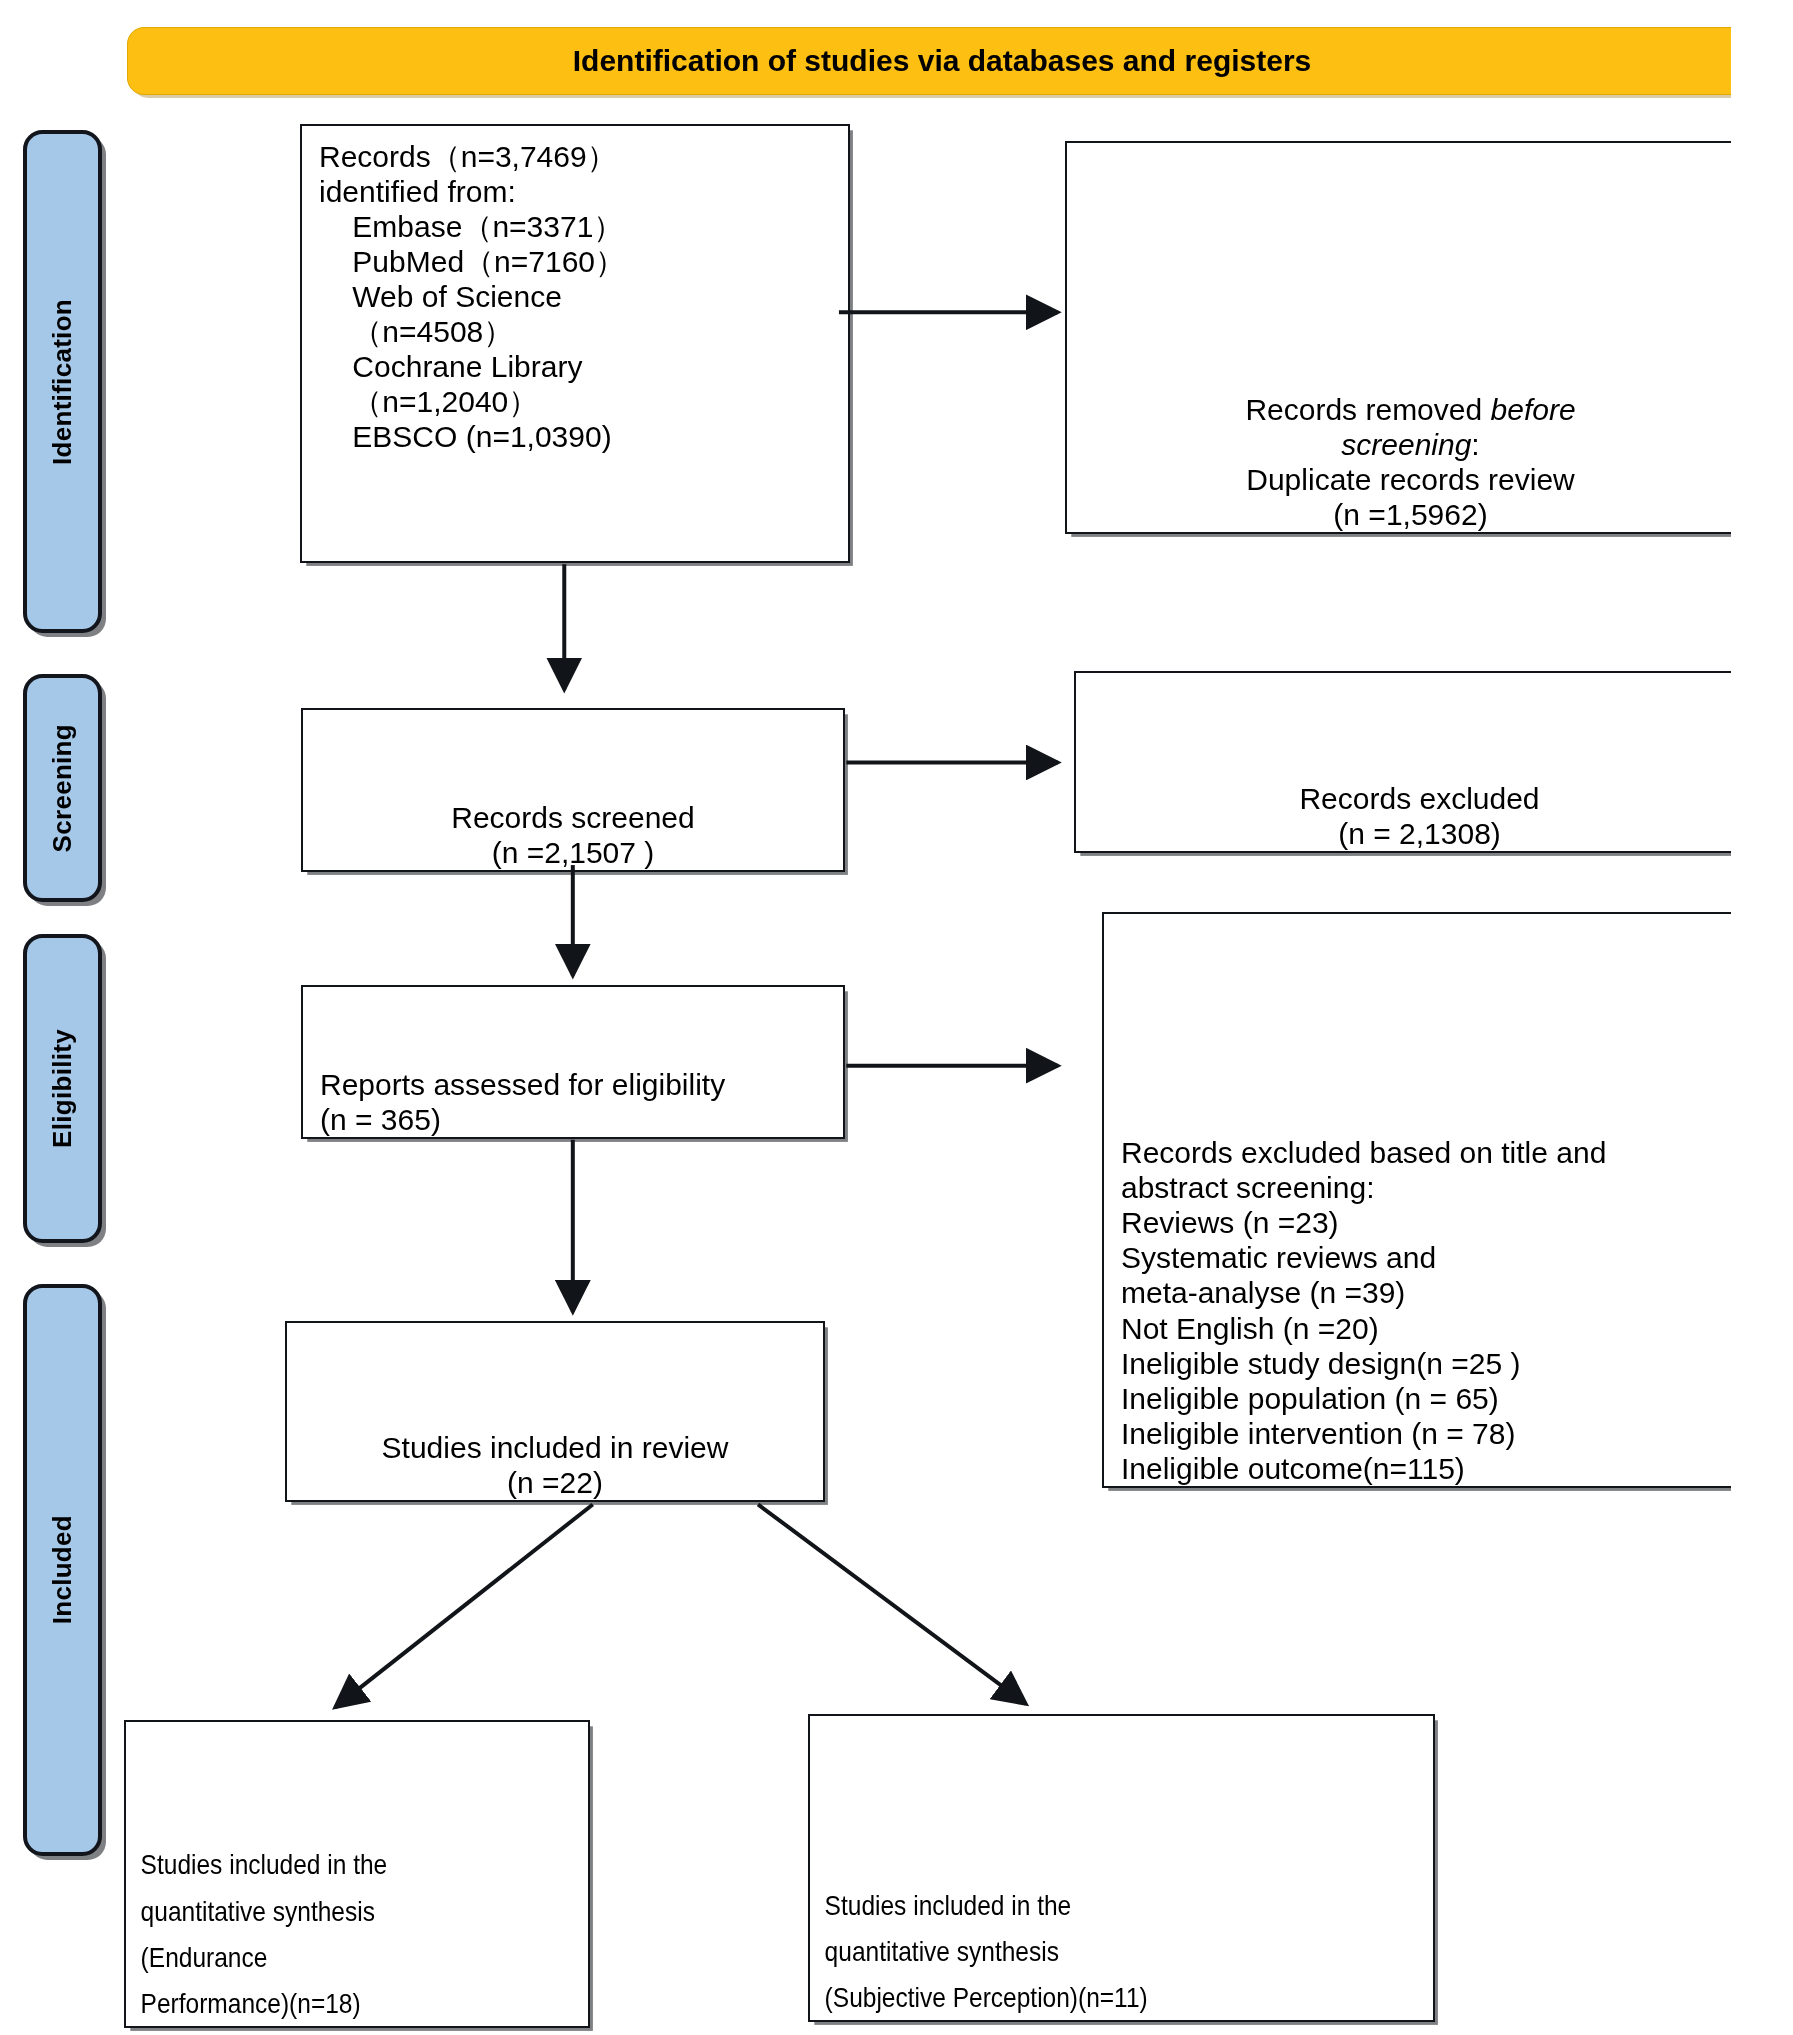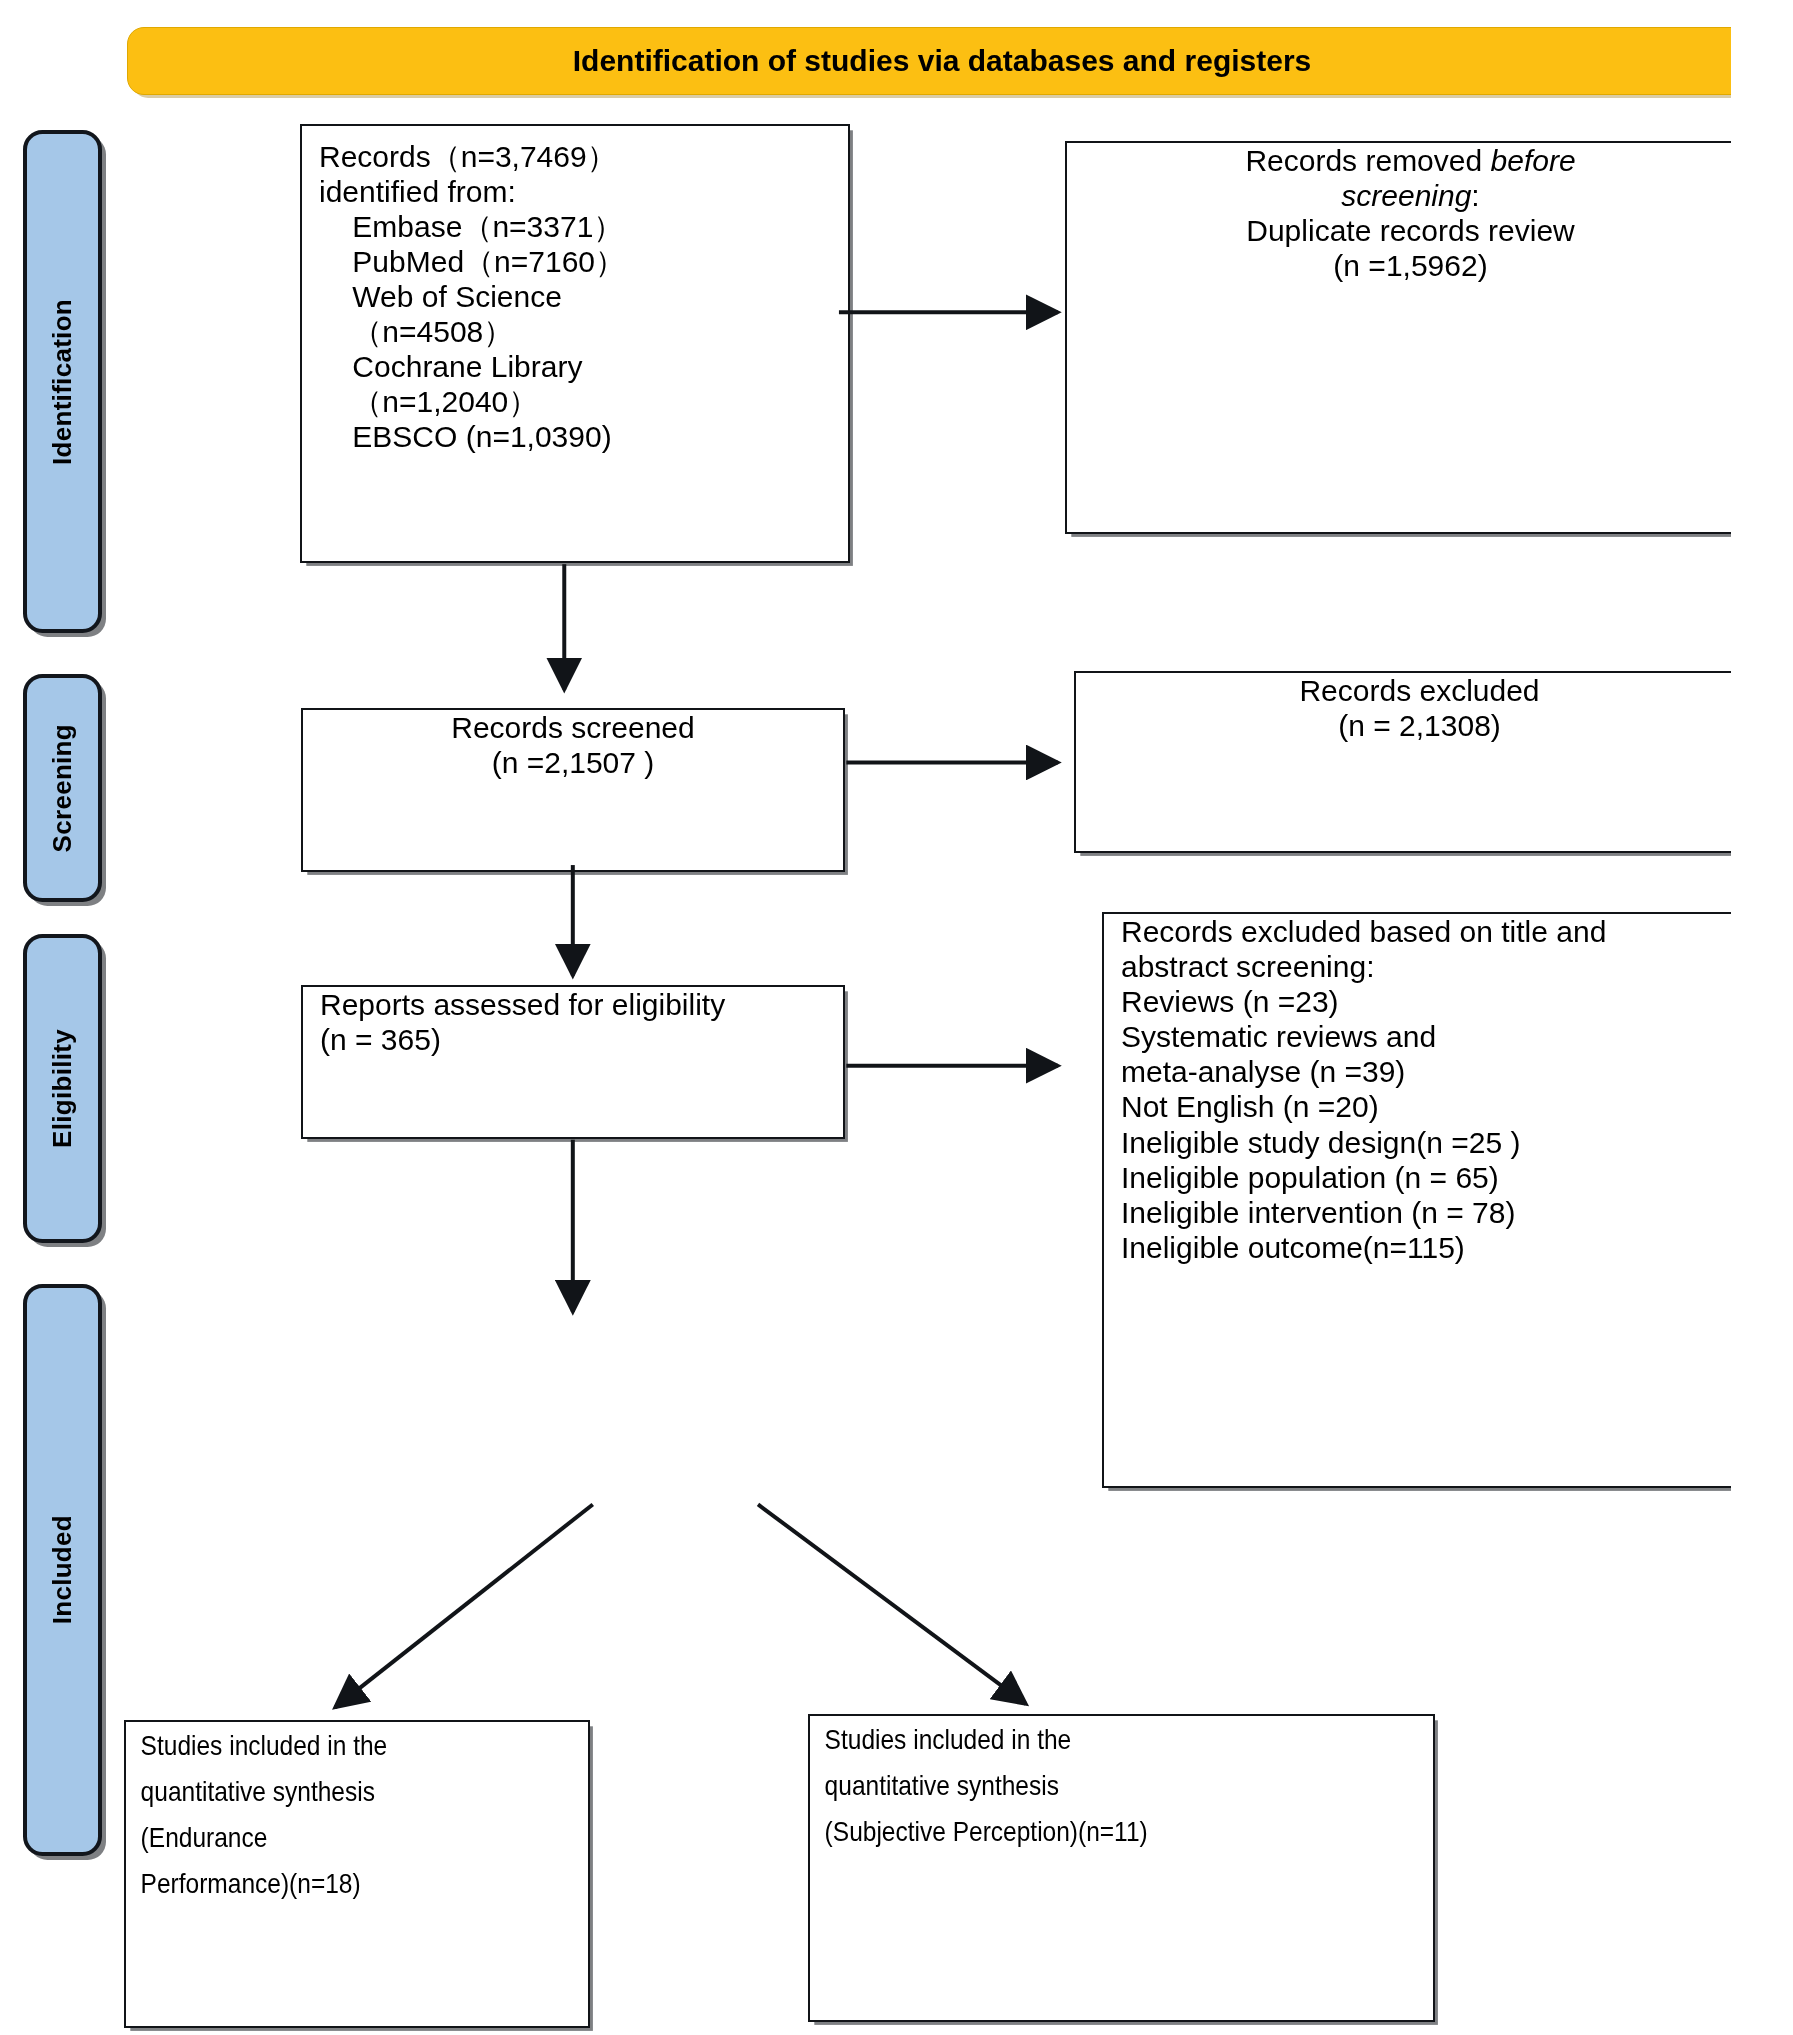--- a/index.html
+++ b/index.html
@@ -61,21 +61,21 @@
 
   
   .flow-box {
     position: absolute;
     box-sizing: border-box;
     background: #ffffff;
     border: 2.8px solid #111418;
     box-shadow: 4.6px 4.6px 0 -1.7px rgba(20,24,30,0.55);
     display: flex;
     flex-direction: column;
-    justify-content: flex-start;
+    justify-content: flex-end;
   }
   .flow-box .box-text {
     font-size: 30px;
     line-height: 1.17;
     color: #000000;
     white-space: pre-wrap;
   }
   .align-center .box-text { text-align: center; padding: 0 13.7px; }
   .align-left   .box-text { text-align: left;   padding: 0 17px; }
 
@@ -163,20 +163,24 @@
 Reviews (n =23)
 Systematic reviews and
 meta-analyse (n =39)
 Not English (n =20)
 Ineligible study design(n =25 )
 Ineligible population (n = 65)
 Ineligible intervention (n = 78)
 Ineligible outcome(n=115)</span>
   </div>
 
+  <div class="flow-box align-center" style="left:285px; top:1321px; width:540px; height:181px;">
+    <span class="box-text">Studies included in review
+(n =22)</span>
+  </div>
 
   <div class="flow-box align-left condensed" style="left:124px; top:1720px; width:466px; height:308px;">
     <span class="box-text">Studies included in the
 quantitative synthesis
 (Endurance
 Performance)(n=18)</span>
   </div>
 
   <div class="flow-box align-left condensed" style="left:808px; top:1714px; width:627px; height:308px;">
     <span class="box-text">Studies included in the

